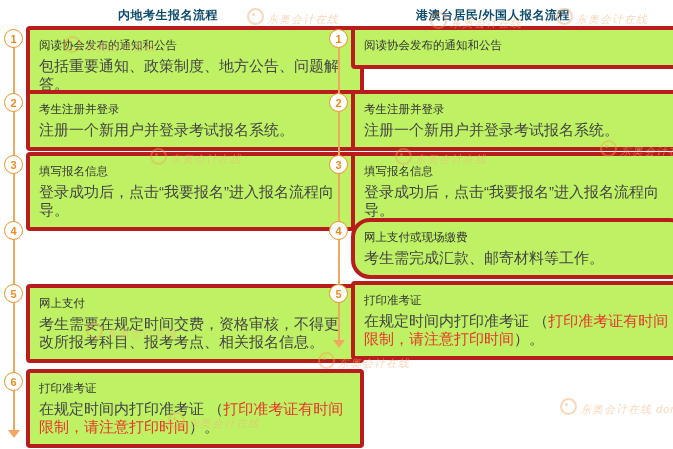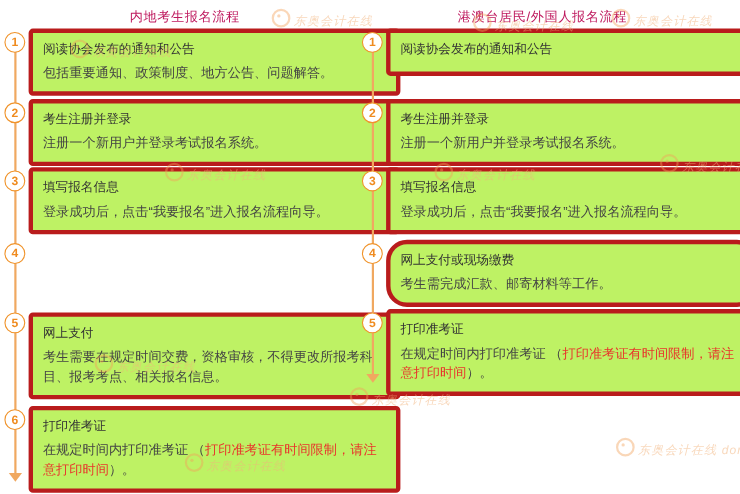--- a/index.html
+++ b/index.html
@@ -27,23 +27,23 @@
   }
   .col-left { left: 0; }
   .col-right { left: 325px; }
 
   .col-title {
     position: absolute;
     top: 7px;
     left: 0;
     width: 100%;
     text-align: center;
-    color: #be185d;
+    color: #0c4a6e;
     font-size: 12px;
-    font-weight: normal;
+    font-weight: bold;
     letter-spacing: 0.5px;
   }
 
   
   .rail {
     position: absolute;
     left: 13px;
     top: 30px;
     width: 2px;
     background: #f0a860;
@@ -69,21 +69,21 @@
     padding: 7px 9px 8px 9px;
   }
   .step-title {
     color: #333333;
     font-size: 11.5px;
     line-height: 17px;
     margin-bottom: 3px;
   }
   .step-desc {
     color: #444444;
-    font-size: 12px;
+    font-size: 15px;
     line-height: 18px;
   }
   .red {
     color: #e8352b;
   }
 
   .badge {
     position: absolute;
     left: 4px;
     width: 19px;

